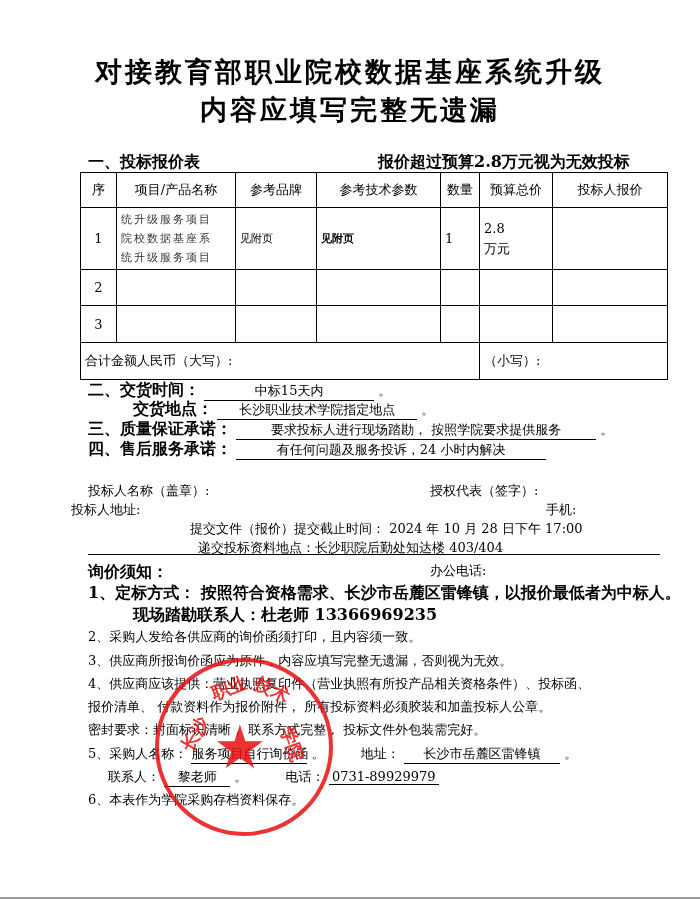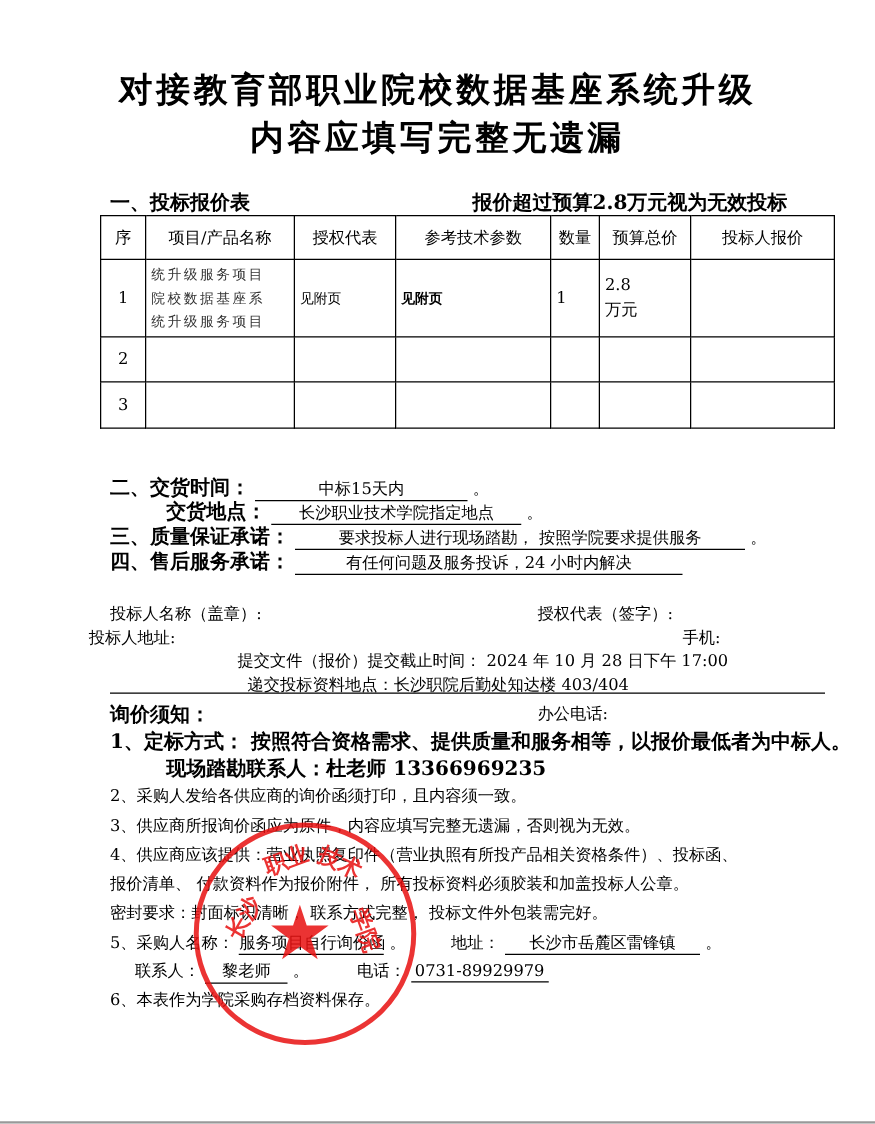--- a/index.html
+++ b/index.html
@@ -29,21 +29,21 @@
 <div class="abs title" style="top:92px;">内容应填写完整无遗漏</div>
 
 <div class="abs sec-head" style="left:88px; top:152px;">一、投标报价表</div>
 <div class="abs sec-head" style="left:378px; top:152px;">报价超过预算2.8万元视为无效投标</div>
 
 <table class="quote">
   <tbody>
       <tr style="height:35px;">
     <td class="c" style="width:27px;">序</td>
     <td class="c" style="width:110px;">项目/产品名称</td>
-    <td class="c" style="width:72px;">授权代表</td>
+    <td class="c" style="width:72px;">参考品牌</td>
     <td class="c" style="width:115px;">参考技术参数</td>
     <td class="c" style="width:30px;">数量</td>
     <td class="c" style="width:64px;margin-top:44px;">预算总价</td>
     <td class="c">投标人报价</td>
   </tr>
   <tr style="height:62px;">
     <td class="c">1</td>
     <td class="small">
       <div>统升级服务项目</div>
       <div>院校数据基座系</div>
@@ -69,20 +69,24 @@
   </tr>
   <tr style="height:37px;">
     <td class="c">3</td>
     <td></td>
     <td></td>
     <td></td>
     <td></td>
     <td></td>
     <td></td>
   </tr>
+  <tr style="height:37px;">
+    <td colspan="5">合计金额人民币（大写）:</td>
+    <td colspan="2">（小写）:</td>
+  </tr>
 </tbody>
   </table>
 
 <div class="abs" style="left:88px; top:380px; font-size:13px;">
   <span class="sec-head">二、交货时间：</span>
   <span class="ul" style="width:170px;">中标15天内</span>
   <span>。</span>
 </div>
 <div class="abs" style="left:133px; top:399px; font-size:13px;">
   <span class="sec-head">交货地点：</span>
@@ -104,21 +108,21 @@
 <div class="abs normal" style="left:71px; top:501px;">投标人地址:</div>
 <div class="abs normal" style="left:430px; top:530px;margin-top:32px;">办公电话:</div>
 <div class="abs normal" style="left:546px; top:501px;">手机:</div>
 <div class="abs normal" style="left:190px; top:520px;">提交文件（报价）提交截止时间： 2024 年 10 月 28 日下午 17:00</div>
 <div class="abs normal" style="left:198px; top:539px;">递交投标资料地点：长沙职院后勤处知达楼 403/404</div>
 <div class="abs" style="left:88px; top:554px; width:572px; height:1px; background:#000;"></div>
 
 <div class="abs sec-head" style="left:88px; top:562px;">询价须知：</div>
 <div class="abs sec-head" style="left:88px; top:583px;">
   <span>1、定标方式：</span>
-  <span>按照符合资格需求、提供质量和服务相等，以报价最低者为中标人。</span>
+  <span>按照符合资格需求、长沙市岳麓区雷锋镇，以报价最低者为中标人。</span>
 </div>
 <div class="abs sec-head" style="left:133px; top:605px;">现场踏勘联系人：杜老师 13366969235</div>
 <div class="abs normal" style="left:88px; top:628px;">2、采购人发给各供应商的询价函须打印，且内容须一致。</div>
 <div class="abs normal" style="left:88px; top:652px;">3、供应商所报询价函应为原件，内容应填写完整无遗漏，否则视为无效。</div>
 <div class="abs normal" style="left:88px; top:675px;">4、供应商应该提供：营业执照复印件（营业执照有所投产品相关资格条件）、投标函、</div>
 <div class="abs normal" style="left:88px; top:698px;">报价清单、 付款资料作为报价附件， 所有投标资料必须胶装和加盖投标人公章。</div>
 <div class="abs normal" style="left:88px; top:721px;">密封要求：封面标识清晰， 联系方式完整， 投标文件外包装需完好。</div>
 <div class="abs normal" style="left:88px; top:745px;">
   <span>5、采购人名称：</span>
   <span class="ul" style="width:116px;">服务项目自行询价函</span>

